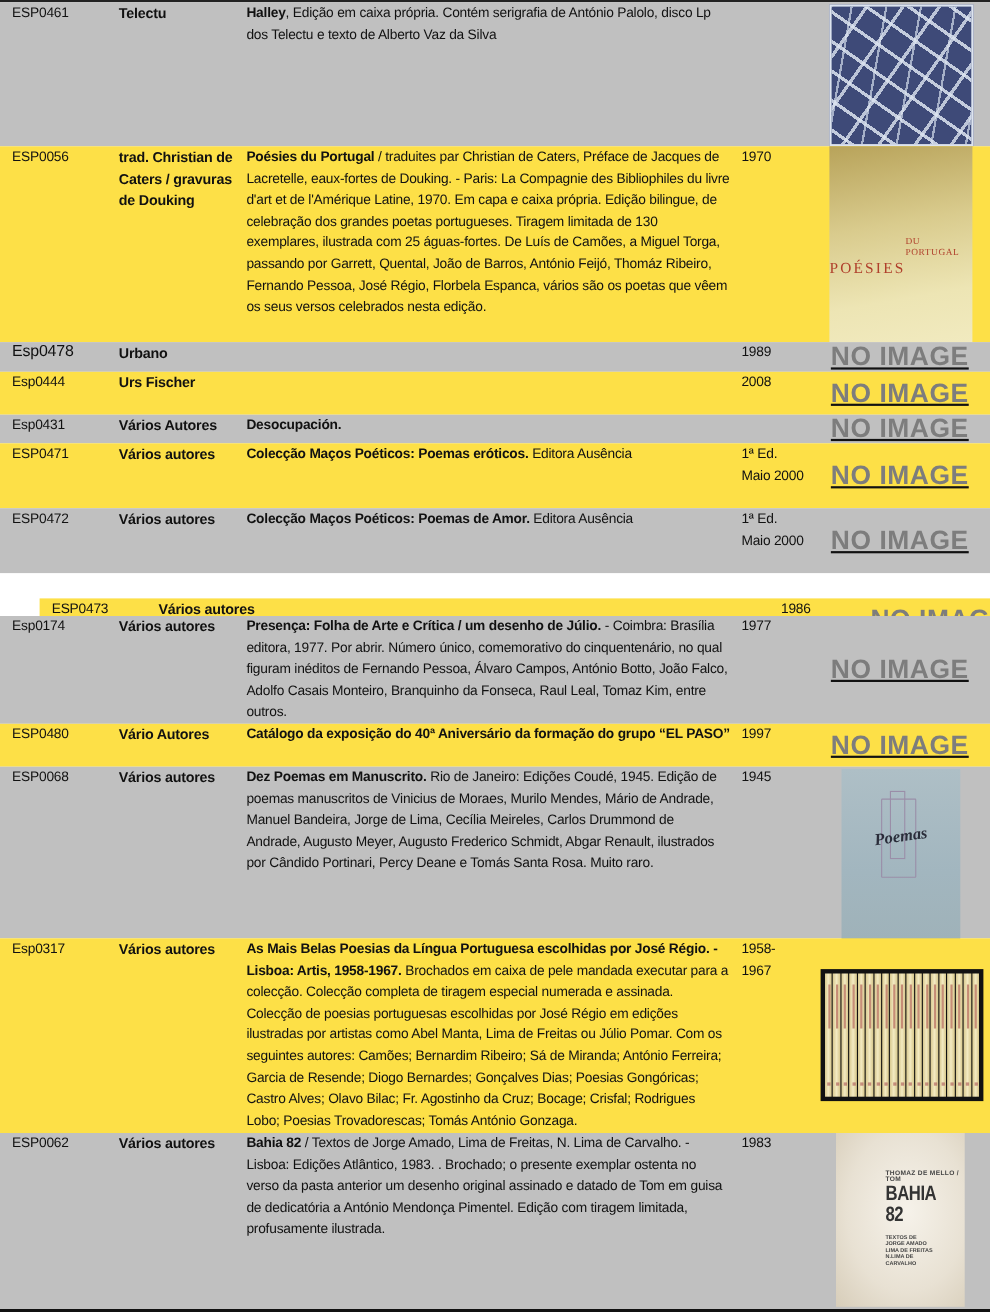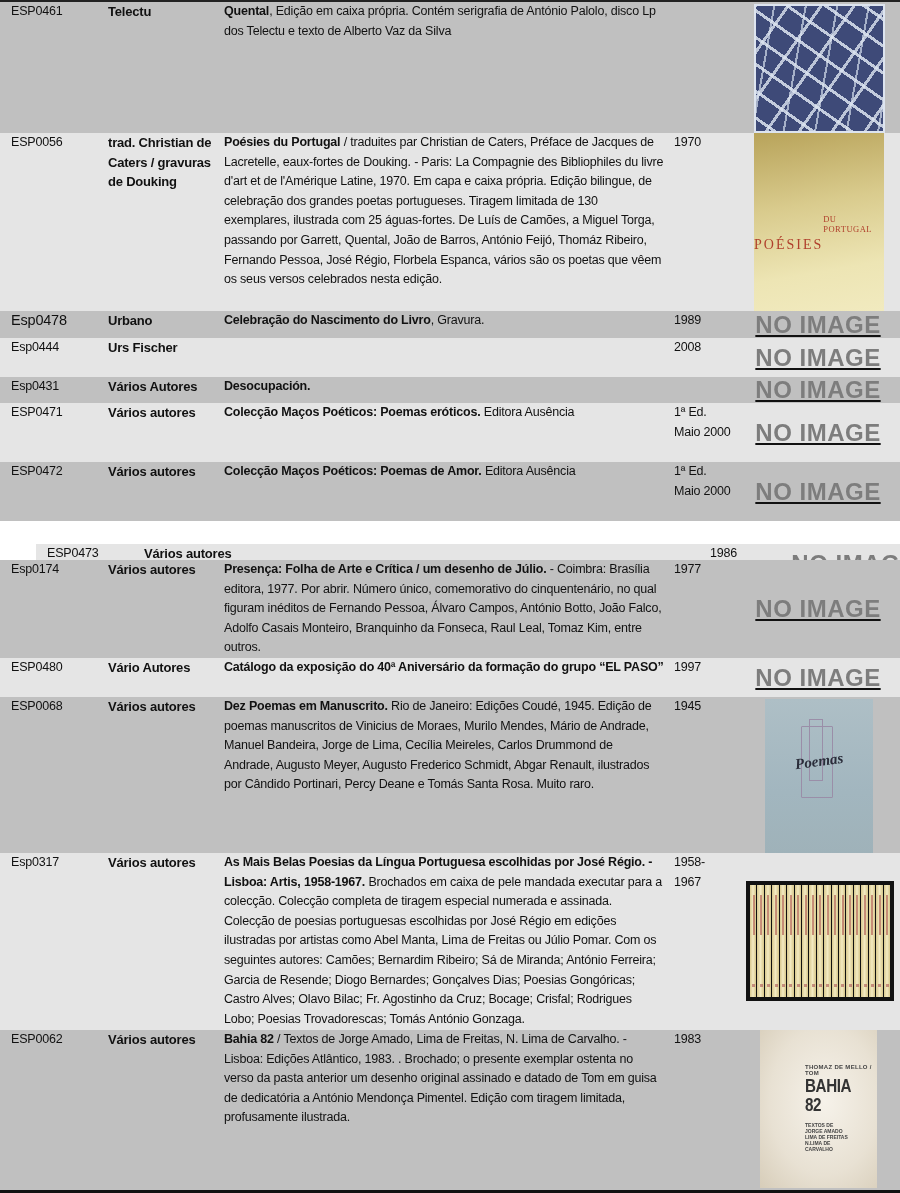--- a/index.html
+++ b/index.html
@@ -17,21 +17,21 @@
   .catalog::after {
     content: ""; position: absolute; left: 0; right: 0; bottom: 0;
     height: 3px; background: #111;
   }
   .row {
     position: absolute; left: 0; width: 900px;
     box-sizing: border-box;
     padding-left: 25px;
   }
   .row.gray { background: #c0c0c0; }
-  .row.white { background: #e5e5e5; }
+  .row.white { background: #fde047; }
   .cell {
     position: absolute; top: 0;
     font-size: 12.5px; line-height: 19.6px;
     letter-spacing: -0.2px;
   }
   .c-code { left: 11px; width: 90px; font-stretch: condensed; }
   .c-code.big { font-size: 14.5px; }
   .c-author { left: 108px; width: 106px; font-weight: bold; font-size: 13px; }
   .c-desc { left: 224px; width: 440px; transform-origin: left top; }
   .c-desc b { font-weight: bold; }
@@ -115,40 +115,39 @@
   .t-bahia .b3 { font-size: 5px; font-weight: bold; color: #444; margin-top: 8px; line-height: 6px; }
 </style>
 </head>
 <body>
 
 <div class="catalog">
 
   <div class="row gray" style="top:0; height:131px;">
     <div class="cell c-code">ESP0461</div>
     <div class="cell c-author">Telectu</div>
-    <div class="cell c-desc"><b>Quental</b><span>, Edição em caixa própria. Contém serigrafia de António Palolo, disco Lp dos Telectu e texto de Alberto Vaz da Silva</span></div>
+    <div class="cell c-desc"><b>Halley</b><span>, Edição em caixa própria. Contém serigrafia de António Palolo, disco Lp dos Telectu e texto de Alberto Vaz da Silva</span></div>
     <div class="cell c-year"></div>
     <div class="thumb t-halley"></div>
   </div>
 
   <div class="row white" style="top:131px; height:178px;">
     <div class="cell c-code">ESP0056</div>
     <div class="cell c-author">trad. Christian de Caters / gravuras de Douking</div>
     <div class="cell c-desc"><b>Poésies du Portugal</b><span> / traduites par Christian de Caters, Préface de Jacques de Lacretelle, eaux-fortes de Douking. - Paris: La Compagnie des Bibliophiles du livre d'art et de l'Amérique Latine, 1970. Em capa e caixa própria. Edição bilingue, de celebração dos grandes poetas portugueses. Tiragem limitada de 130 exemplares, ilustrada com 25 águas-fortes. De Luís de Camões, a Miguel Torga, passando por Garrett,  Quental, João de Barros, António Feijó, Thomáz Ribeiro, Fernando Pessoa, José Régio, Florbela Espanca, vários são os poetas que vêem os seus versos celebrados nesta edição.</span></div>
     <div class="cell c-year">1970</div>
     <div class="thumb t-poesies">
       <div class="pt1">POÉSIES</div>
       <div class="pt2">DU PORTUGAL</div>
     </div>
   </div>
 
   <div class="row gray" style="top:309px; height:27px;">
     <div class="cell c-code big">Esp0478</div>
     <div class="cell c-author">Urbano</div>
-    <div class="cell c-desc"><b>Celebração do Nascimento do Livro</b><span>, Gravura.</span></div>
     <div class="cell c-year">1989</div>
     <div class="c-img">
         <span class="noimg">NO IMAGE</span>
       </div>
   </div>
 
   <div class="row white" style="top:336px; height:39px;">
     <div class="cell c-code">Esp0444</div>
     <div class="cell c-author">Urs Fischer</div>
     <div class="cell c-year">2008</div>

